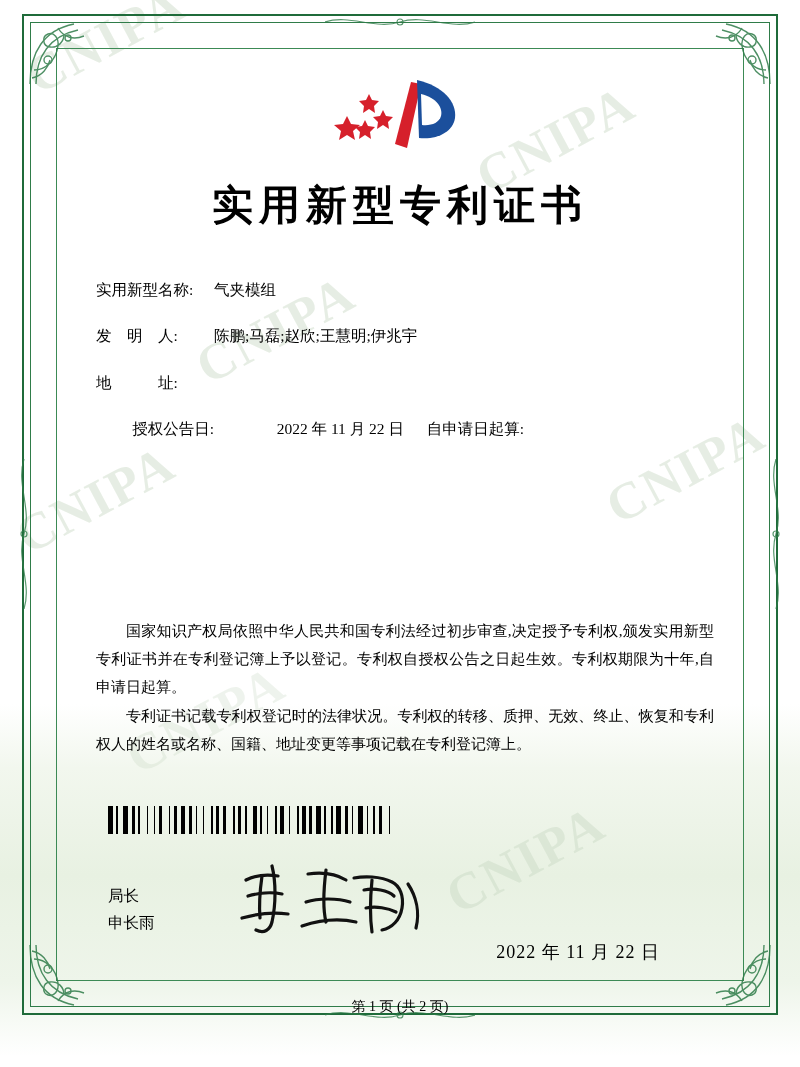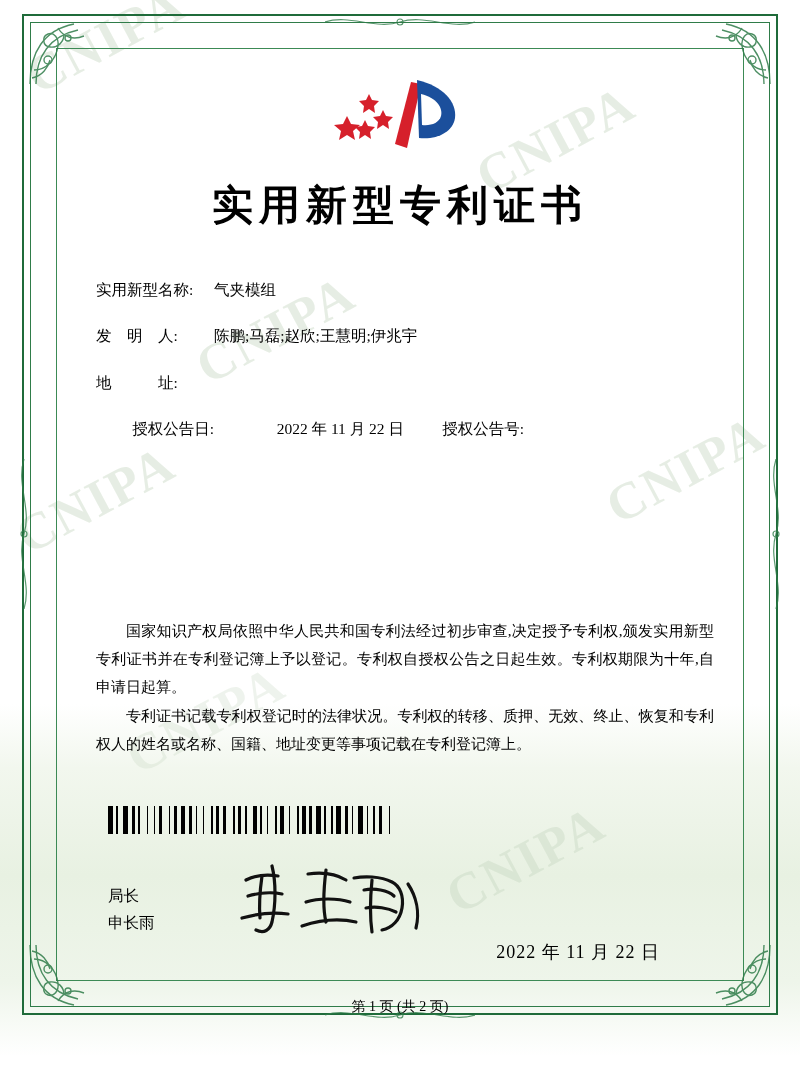--- a/index.html
+++ b/index.html
@@ -767,21 +767,21 @@
     <div class="field">
       <div class="f-label">发　明　人:</div>
       <div class="f-value">陈鹏;马磊;赵欣;王慧明;伊兆宇</div>
     </div>
     <div class="field">
       <div class="f-label">地　　　址:</div>
     </div>
     <div class="field two-col">
       <div class="f-label">授权公告日:</div>
       <div style="width:190px;">2022 年 11 月 22 日</div>
-      <div class="f-label2">授权公告号:</div>
+      <div class="f-label2">自申请日起算:</div>
     </div>
   </div>
 
   <div class="body-text">
     <p>国家知识产权局依照中华人民共和国专利法经过初步审查,决定授予专利权,颁发实用新型专利证书并在专利登记簿上予以登记。专利权自授权公告之日起生效。专利权期限为十年,自申请日起算。</p>
     <p>专利证书记载专利权登记时的法律状况。专利权的转移、质押、无效、终止、恢复和专利权人的姓名或名称、国籍、地址变更等事项记载在专利登记簿上。</p>
   </div>
 
   <div class="barcode" id="barcode">
       <i style="width: 4.8px;"></i>

